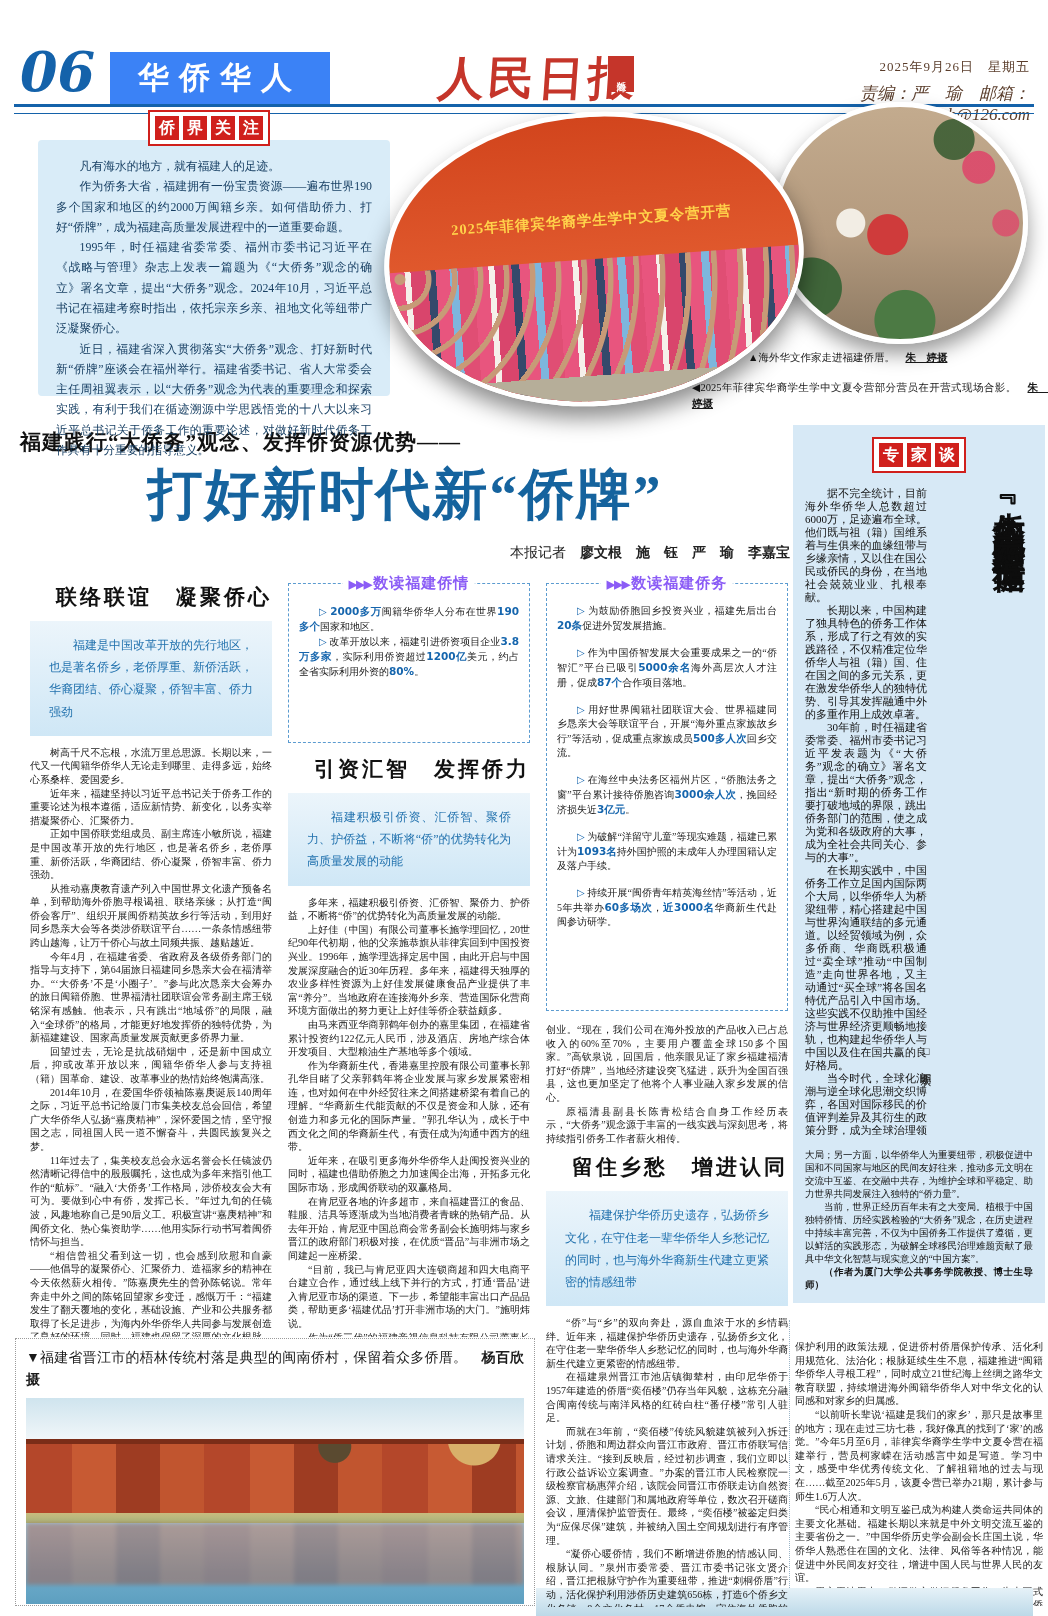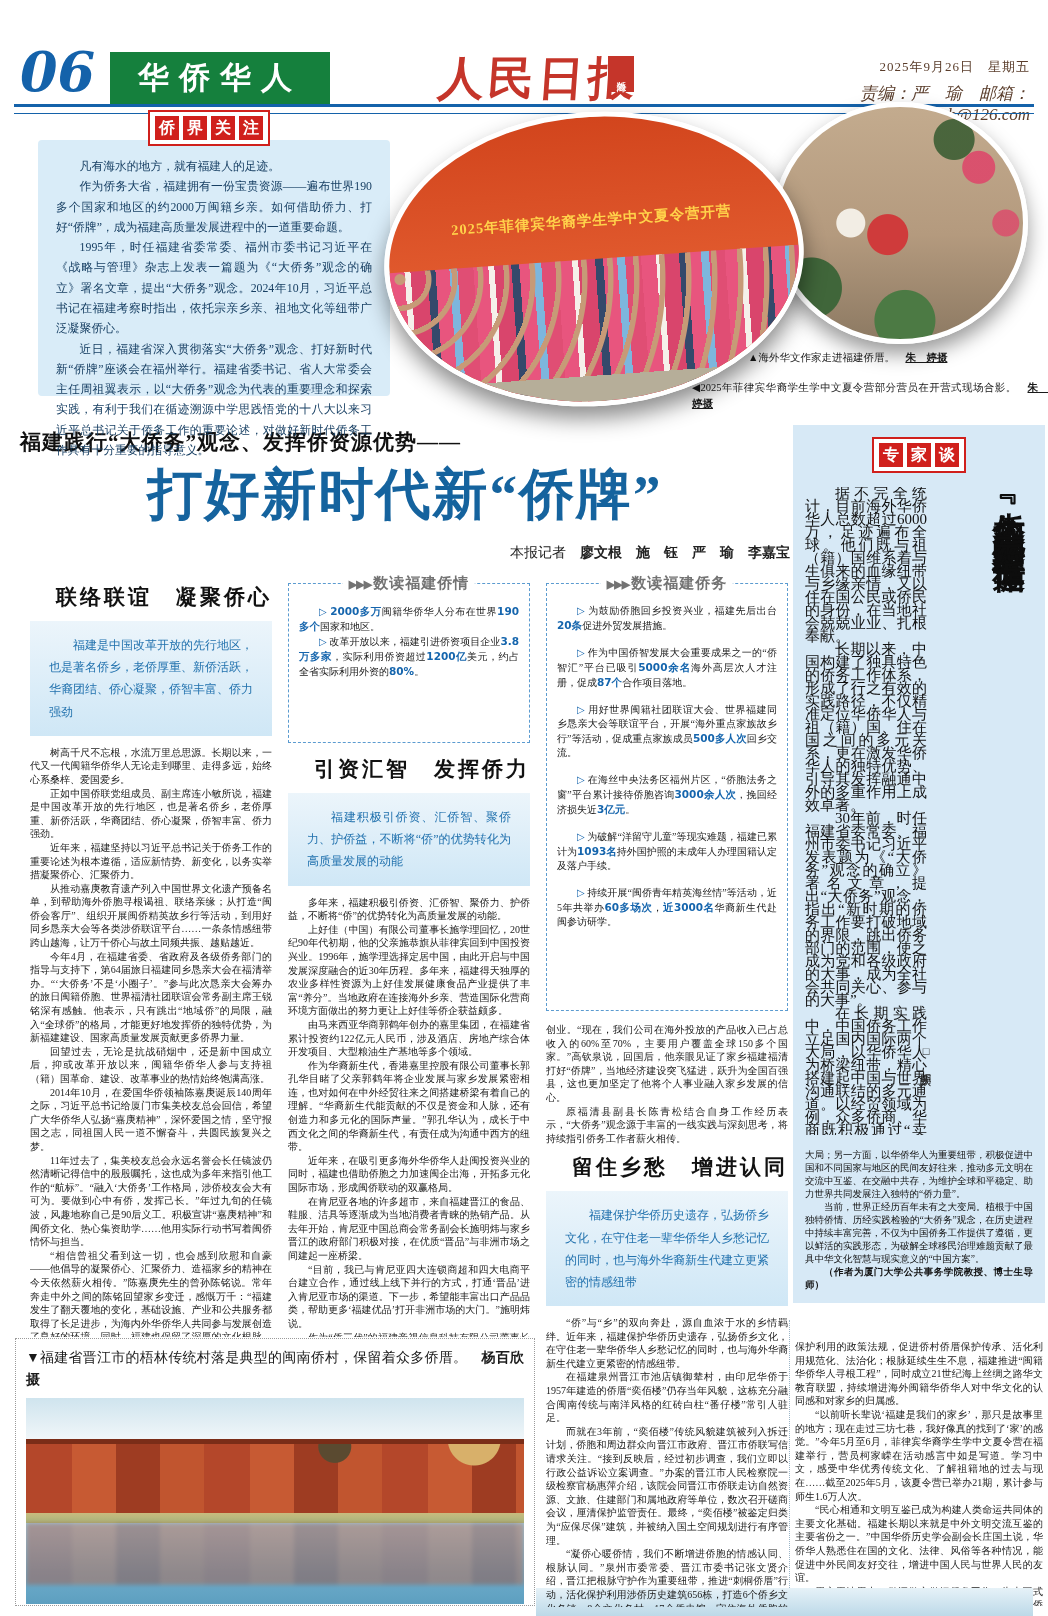--- a/index.html
+++ b/index.html
@@ -4,21 +4,21 @@
 <style>
   html,body{margin:0;padding:0;background:#ffffff;}
   body{width:1048px;height:1616px;position:relative;overflow:hidden;
        font-family:"Liberation Serif","DejaVu Serif",serif;color:#1a1a1a;
        -webkit-font-smoothing:antialiased;}
   .abs{position:absolute;}
 
   
   .page-num{left:20px;top:40px;font-size:54px;font-weight:bold;font-style:italic;
             color:#1462aa;font-family:"DejaVu Serif",serif;}
-  .section-box{left:110px;top:52px;width:220px;height:52px;background:#15803d;color:#fff;
+  .section-box{left:110px;top:52px;width:220px;height:52px;background:#3b82f6;color:#fff;
                display:flex;align-items:center;justify-content:center;font-size:31px;
                font-weight:bold;letter-spacing:10px;font-family:"Liberation Sans",sans-serif;}
   .masthead{left:438px;top:48px;font-size:46px;font-weight:bold;color:#c5352a;
             letter-spacing:4px;transform:skewX(-4deg);font-family:"Liberation Serif",serif;}
   .edition-badge{left:608px;top:56px;width:26px;height:36px;background:#c5352a;color:#fff;
                  writing-mode:vertical-rl;font-size:10px;line-height:26px;text-align:center;
                  font-family:"Liberation Sans",sans-serif;}
   .dateblock{right:18px;top:58px;width:300px;text-align:right;color:#5a3d2b;}
   .dateblock .l1{font-size:13px;letter-spacing:1px;}
   .dateblock .l2{font-size:17px;margin-top:6px;font-style:italic;}
@@ -84,38 +84,38 @@
              padding:13px 19px;font-size:12px;line-height:1.85;text-align:justify;
              margin-bottom:10px;}
   .quote-box .qp{text-indent:2em;}
   .bodytext p{margin:0;text-indent:2em;text-align:justify;font-size:10px;line-height:13.6px;}
   .bodytext p.no-indent{text-indent:0;}
 
   
   .statbox{position:relative;border:1px dashed #5b9bd0;padding:20px 10px 10px;
            margin:8px 0 12px;box-sizing:border-box;}
   .statbox .stitle{position:absolute;top:-10px;left:50%;transform:translateX(-50%);
-      background:#fff;padding:0 6px;white-space:nowrap;color:#737373;font-weight:bold;
+      background:#fff;padding:0 6px;white-space:nowrap;color:#8b5cf6;font-weight:bold;
       font-size:15px;font-family:"Liberation Sans",sans-serif;letter-spacing:1px;}
   .statbox .stitle .arr{font-size:11px;letter-spacing:-1px;margin-right:2px;}
   .stat-item{font-size:10px;line-height:14px;text-align:justify;text-indent:2em;
              }
   .stat-item:last-child{margin-bottom:2px;}
   .stat-item .tri{color:#1565ad;}
   .stat-item .n{color:#1565ad;font-weight:bold;font-family:"DejaVu Sans",sans-serif;
                 font-size:10.5px;}
   .statbox-2 .stat-item{margin-bottom:13px;}
 
   
   .expert{left:793px;top:425px;width:252px;height:878px;background:#d7e9f6;z-index:2;
           box-sizing:border-box;}
   .expert-label{position:absolute;top:12px;left:50%;transform:translateX(-50%);}
   .expert-upper{position:absolute;left:12px;top:62px;width:122px;height:648px;
      overflow:hidden;}
-  .expert-upper p{margin:0;text-indent:2em;text-align:justify;font-size:15px;
+  .expert-upper p{margin:0;text-indent:2em;text-align:justify;font-size:11px;
      line-height:13px;color:#111;}
   .vtitle{position:absolute;right:14px;top:58px;height:712px;writing-mode:vertical-rl;
      font-size:33px;font-weight:bold;color:#0d0d0d;letter-spacing:3px;
      font-family:"Liberation Serif",serif;}
   .vauthor{position:absolute;right:112px;top:620px;writing-mode:vertical-rl;
      font-size:11px;color:#222;letter-spacing:2px;}
   .expert-lower{position:absolute;left:12px;top:724px;width:228px;height:146px;overflow:hidden;}
   .expert-lower p{margin:0;text-indent:2em;text-align:justify;font-size:9.5px;
      line-height:13px;color:#111;}
   .expert-lower p.no-indent{text-indent:0;}
@@ -193,22 +193,22 @@
   <span>本报记者</span>　<span class="names">廖文根　施　钰　严　瑜　李嘉宝</span>
 </div>
 
 <div class="col col-1">
   <div class="sec-head">联络联谊　凝聚侨心</div>
   <div class="quote-box">
       <div class="qp">福建是中国改革开放的先行地区，也是著名侨乡，老侨厚重、新侨活跃，华裔团结、侨心凝聚，侨智丰富、侨力强劲</div>
     </div>
   <div class="bodytext">
       <p>树高千尺不忘根，水流万里总思源。长期以来，一代又一代闽籍华侨华人无论走到哪里、走得多远，始终心系桑梓、爱国爱乡。</p>
+      <p>近年来，福建坚持以习近平总书记关于侨务工作的重要论述为根本遵循，适应新情势、新变化，以务实举措凝聚侨心、汇聚侨力。</p>
       <p>正如中国侨联党组成员、副主席连小敏所说，福建是中国改革开放的先行地区，也是著名侨乡，老侨厚重、新侨活跃，华裔团结、侨心凝聚，侨智丰富、侨力强劲。</p>
-      <p>近年来，福建坚持以习近平总书记关于侨务工作的重要论述为根本遵循，适应新情势、新变化，以务实举措凝聚侨心、汇聚侨力。</p>
       <p>从推动嘉庚教育遗产列入中国世界文化遗产预备名单，到帮助海外侨胞寻根谒祖、联络亲缘；从打造“闽侨会客厅”、组织开展闽侨精英故乡行等活动，到用好同乡恳亲大会等各类涉侨联谊平台……一条条情感纽带跨山越海，让万千侨心与故土同频共振、越贴越近。</p>
       <p>今年4月，在福建省委、省政府及各级侨务部门的指导与支持下，第64届旅日福建同乡恳亲大会在福清举办。“‘大侨务’不是‘小圈子’。”参与此次恳亲大会筹办的旅日闽籍侨胞、世界福清社团联谊会常务副主席王锐铭深有感触。他表示，只有跳出“地域侨”的局限，融入“全球侨”的格局，才能更好地发挥侨的独特优势，为新福建建设、国家高质量发展贡献更多侨界力量。</p>
       <p>回望过去，无论是抗战硝烟中，还是新中国成立后，抑或改革开放以来，闽籍华侨华人参与支持祖（籍）国革命、建设、改革事业的热情始终饱满高涨。</p>
       <p>2014年10月，在爱国华侨领袖陈嘉庚诞辰140周年之际，习近平总书记给厦门市集美校友总会回信，希望广大华侨华人弘扬“嘉庚精神”，深怀爱国之情，坚守报国之志，同祖国人民一道不懈奋斗，共圆民族复兴之梦。</p>
       <p>11年过去了，集美校友总会永远名誉会长任镜波仍然清晰记得信中的殷殷嘱托，这也成为多年来指引他工作的“航标”。“融入‘大侨务’工作格局，涉侨校友会大有可为。要做到心中有侨，发挥己长。”年过九旬的任镜波，风趣地称自己是90后义工。积极宣讲“嘉庚精神”和闽侨文化、热心集资助学……他用实际行动书写着闽侨情怀与担当。</p>
       <p>“相信曾祖父看到这一切，也会感到欣慰和自豪——他倡导的凝聚侨心、汇聚侨力、造福家乡的精神在今天依然薪火相传。”陈嘉庚先生的曾孙陈铭说。常年奔走中外之间的陈铭回望家乡变迁，感慨万千：“福建发生了翻天覆地的变化，基础设施、产业和公共服务都取得了长足进步，为海内外华侨华人共同参与发展创造了良好的环境。同时，福建也保留了深厚的文化根脉，让海外乡亲始终与家乡保持情感联系。”</p>
     </div>
 </div>
 
 <div class="col col-2">

